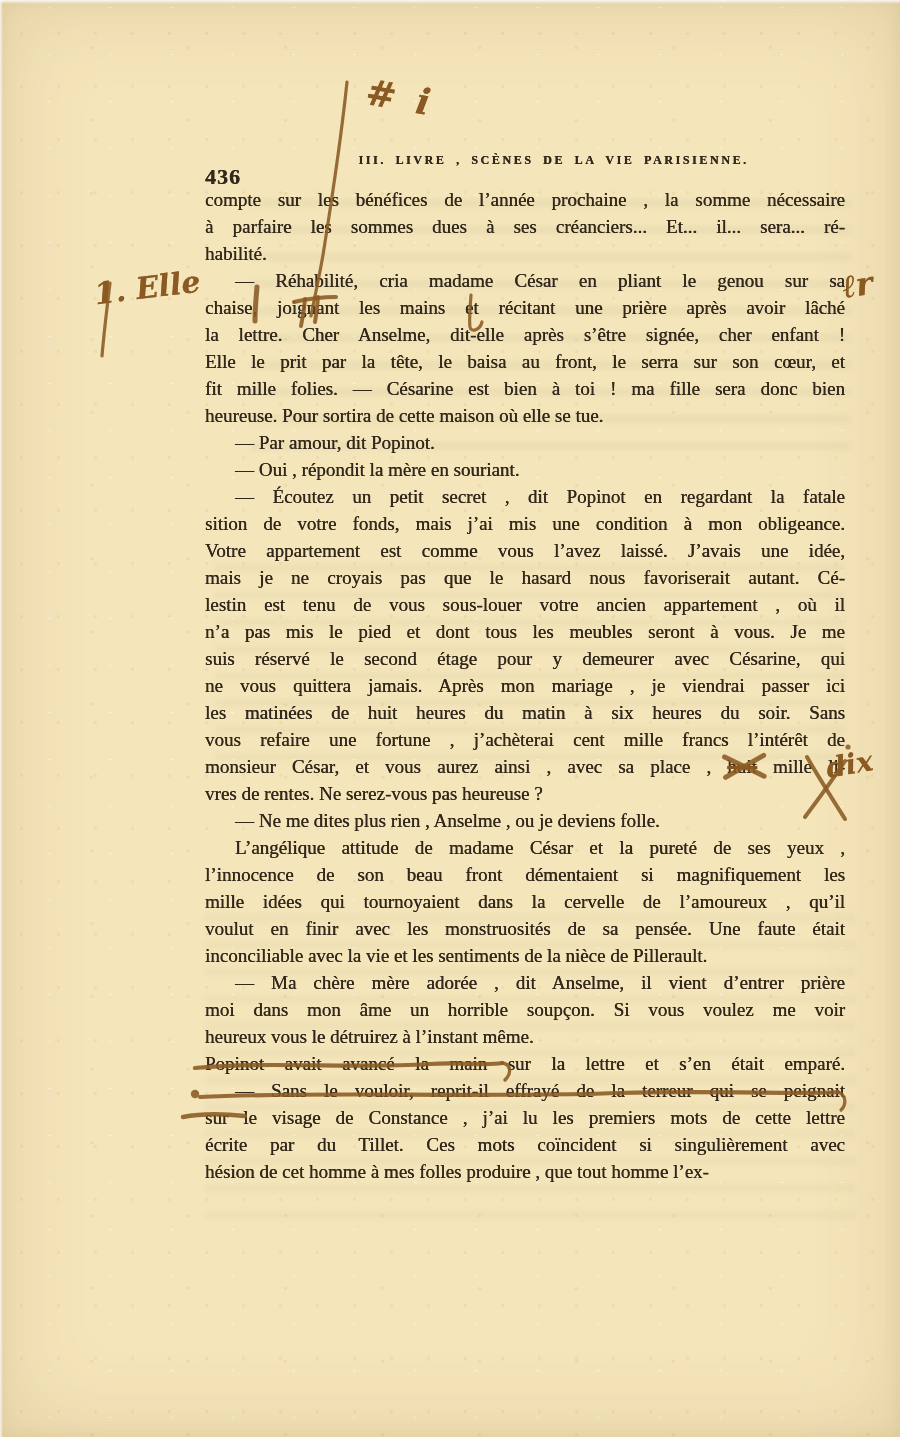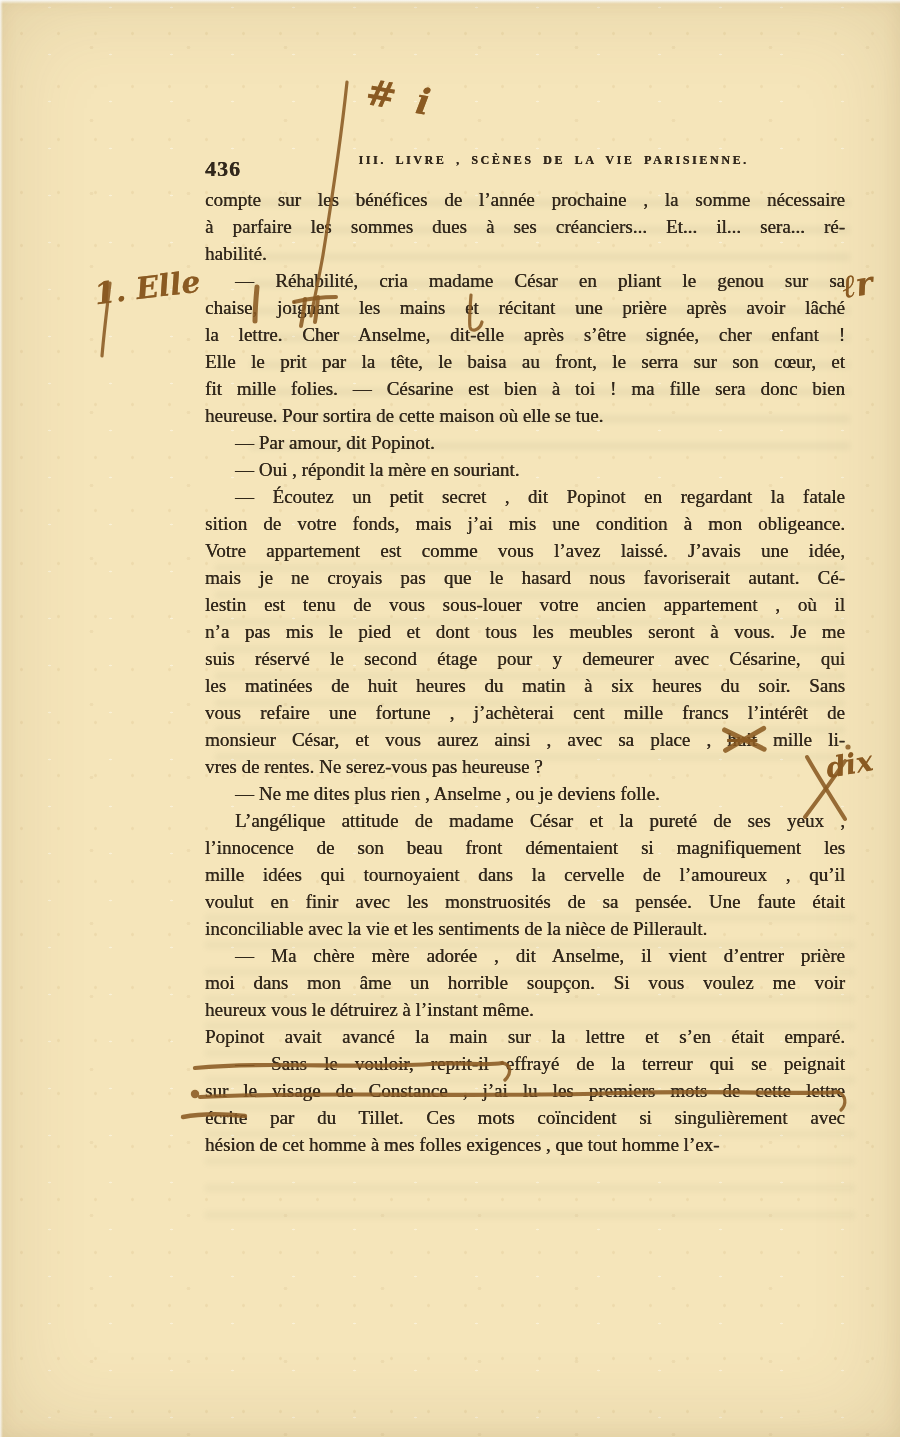--- a/index.html
+++ b/index.html
@@ -21,21 +21,21 @@
   .scan-edge-left{position:absolute;top:0;left:0;bottom:0;width:3px;
     background:linear-gradient(to right, rgba(250,250,248,.85), rgba(250,250,248,0));}
   .ghost{position:absolute;filter:blur(2.6px);opacity:.45;pointer-events:none;
     background:repeating-linear-gradient(180deg, transparent 0 9px,
       rgba(125,132,95,.17) 9px 17px, transparent 17px 27px);}
   .ghost.g1{left:250px;top:190px;width:600px;height:260px;}
   .ghost.g2{left:215px;top:555px;width:630px;height:215px;opacity:.38;}
   .ghost.g3{left:205px;top:905px;width:650px;height:330px;opacity:.33;}
 
   .running-head{position:absolute;left:205px;top:148px;width:640px;height:26px;}
-  .page-number{position:absolute;left:0;top:8px;font-size:22px;font-weight:bold;
+  .page-number{position:absolute;left:0;top:16px;font-size:22px;font-weight:bold;
     letter-spacing:1px;text-shadow:.3px 0 0 currentColor;}
   .head-title{position:absolute;left:68px;right:11px;top:5px;text-align:center;
     font-size:12px;font-weight:bold;letter-spacing:2.6px;word-spacing:4px;
     text-shadow:.3px 0 0 currentColor;white-space:nowrap;}
 
   .text-block{position:absolute;left:205px;top:186px;width:640px;
     font-size:19px;line-height:27px;text-shadow:.3px 0 0 currentColor;}
   .para{margin:0;}
   .line{height:27px;white-space:nowrap;text-align:justify;text-align-last:justify;
     text-justify:inter-word;}
@@ -99,20 +99,21 @@
         <div class="line last">— Oui , répondit la mère en souriant.</div>
       </div>
       <div class="para indent">
         <div class="line">— Écoutez un petit secret , dit Popinot en regardant la fatale</div>
         <div class="line">sition de votre fonds, mais j’ai mis une condition à mon obligeance.</div>
         <div class="line">Votre appartement est comme vous l’avez laissé. J’avais une idée,</div>
         <div class="line">mais je ne croyais pas que le hasard nous favoriserait autant. Cé-</div>
         <div class="line">lestin est tenu de vous sous-louer votre ancien appartement , où il</div>
         <div class="line">n’a pas mis le pied et dont tous les meubles seront à vous. Je me</div>
         <div class="line">suis réservé le second étage pour y demeurer avec Césarine, qui</div>
+        <div class="line">ne vous quittera jamais. Après mon mariage , je viendrai passer ici</div>
         <div class="line">les matinées de huit heures du matin à six heures du soir. Sans</div>
         <div class="line">vous refaire une fortune , j’achèterai cent mille francs l’intérêt de</div>
         <div class="line">monsieur César, et vous aurez ainsi , avec sa place , <span class="struck"><s>huit</s><i class="xm"></i></span> mille li-</div>
         <div class="line last">vres de rentes. Ne serez-vous pas heureuse ?</div>
       </div>
       <div class="para indent">
         <div class="line last">— Ne me dites plus rien , Anselme , ou je deviens folle.</div>
       </div>
       <div class="para indent">
         <div class="line">L’angélique attitude de madame César et la pureté de ses yeux ,</div>
@@ -126,21 +127,21 @@
         <div class="line">moi dans mon âme un horrible soupçon. Si vous voulez me voir</div>
         <div class="line last">heureux vous le détruirez à l’instant même.</div>
       </div>
       <div class="para">
         <div class="line">Popinot avait avancé la main sur la lettre et s’en était emparé.</div>
       </div>
       <div class="para indent">
         <div class="line">— Sans le vouloir, reprit-il effrayé de la terreur qui se peignait</div>
         <div class="line">sur le visage de Constance , j’ai lu les premiers mots de cette lettre</div>
         <div class="line">écrite par du Tillet. Ces mots coïncident si singulièrement avec</div>
-        <div class="line last">hésion de cet homme à mes folles exigences , que tout homme l’ex-</div>
+        <div class="line last">hésion de cet homme à mes folles produire , que tout homme l’ex-</div>
       </div>
     </div>
 
   <div>
     <span class="hand top-mark"># i</span>
     <span class="hand left-note">1. Elle</span>
     <span class="hand right-note-1">ℓr</span>
     <span class="hand right-note-2">dix</span>
 
     <svg class="ink-svg" viewBox="0 0 900 1437">

